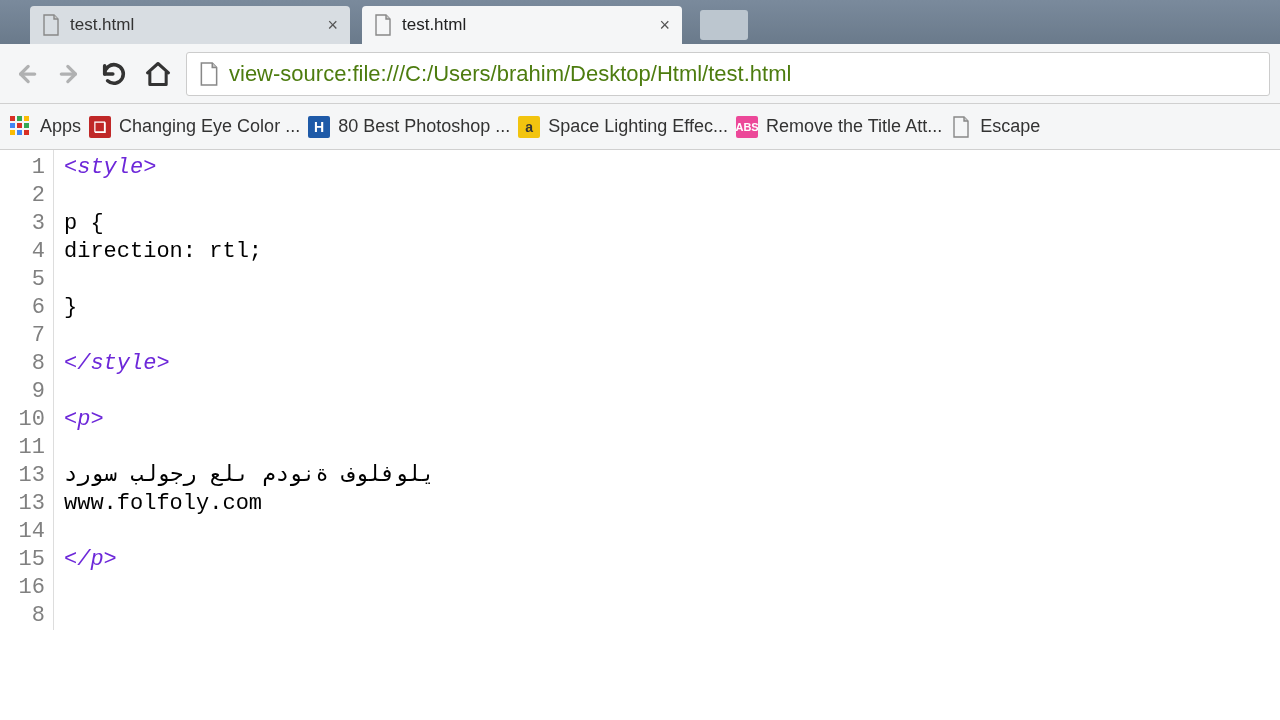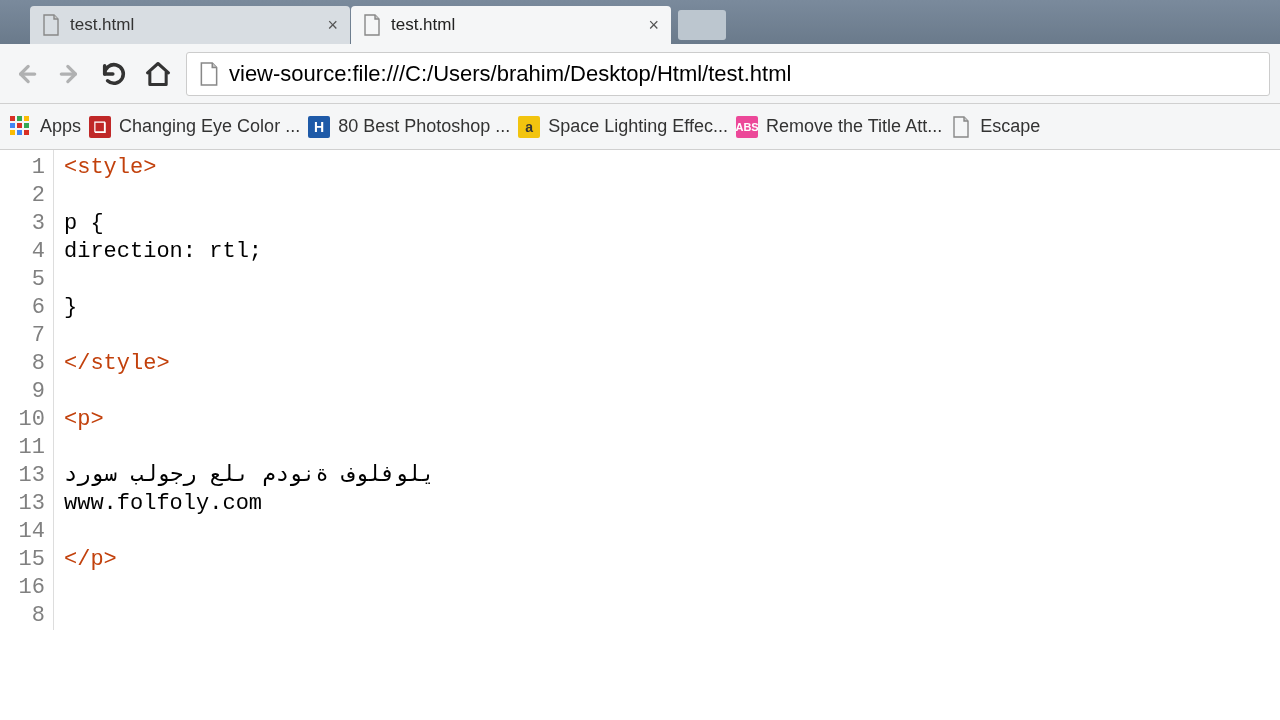--- a/index.html
+++ b/index.html
@@ -1,34 +1,34 @@
 <!DOCTYPE html>
 <html><head>
 <meta charset="utf-8">
 <style>
   * { box-sizing: border-box; margin: 0; padding: 0; }
   body { font-family: "Segoe UI", Tahoma, sans-serif; background: #fff; overflow: hidden; width: 1280px; height: 720px; }
 
   
   .tab-strip { display: flex; align-items: flex-end; height: 44px; background: linear-gradient(#7a8a9c, #6a7a8b); padding: 6px 10px 0 30px; }
-  .tab { display: flex; align-items: center; height: 38px; padding: 16px 12px; border-radius: 4px 4px 0 0; margin-right: 1px; position: relative; }
+  .tab { display: flex; align-items: center; height: 38px; padding: 16px 12px; border-radius: 4px 4px 0 0; margin-right: 12px; position: relative; }
   .tab.inactive { background: #d8dde2; color: #333; width: 320px; }
   .tab.active { background: #f5f6f7; color: #222; width: 320px; }
   .tab-newtab { width: 48px; height: 30px; background: #bcc6cf; border-radius: 3px; margin-left: 6px; align-self: center; }
   .tab .favicon { width: 18px; height: 22px; margin-right: 10px; }
   .tab-title { font-size: 17px; flex: 1; white-space: nowrap; overflow: hidden; text-overflow: ellipsis; }
   .tab-close { font-size: 18px; color: #555; margin-left: 8px; cursor: pointer; }
 
   
   .toolbar { display: flex; align-items: center; height: 60px; background: #f5f6f7; border-bottom: 1px solid #d0d0d0; padding: 0 10px; gap: 12px; }
   .nav-btn { width: 32px; height: 32px; display: flex; align-items: center; justify-content: center; color: #555; }
   .nav-btn.disabled { opacity: 0.35; }
   .addr-bar { flex: 1; display: flex; align-items: center; height: 44px; background: #fff; border: 1px solid #ccc; border-radius: 3px; padding: 0 12px; gap: 10px; }
   .addr-icon { width: 20px; height: 24px; }
-  .addr-text { font-size: 22px; color: #000000; white-space: nowrap; }
+  .addr-text { font-size: 22px; color: #4d7c0f; white-space: nowrap; }
 
   
   .bookmarks { display: flex; align-items: center; height: 46px; background: #f5f6f7; border-bottom: 1px solid #d0d0d0; padding: 0 10px; gap: 8px; }
   .bm { display: flex; align-items: center; gap: 8px; font-size: 18px; color: #333; white-space: nowrap; }
   .bm-icon { width: 22px; height: 22px; }
   .apps-grid { display: grid; grid-template-columns: repeat(3,5px); grid-template-rows: repeat(3,5px); gap: 2px; }
   .apps-grid span:nth-child(1){background:#d93025}
   .apps-grid span:nth-child(2){background:#34a853}
   .apps-grid span:nth-child(3){background:#fbbc04}
   .apps-grid span:nth-child(4){background:#4285f4}
@@ -38,21 +38,21 @@
   .apps-grid span:nth-child(8){background:#4285f4}
   .apps-grid span:nth-child(9){background:#d93025}
   .apps-grid span{width:5px;height:5px;}
 
   
   .src { display: flex; font-family: "Consolas", "Courier New", monospace; font-size: 22px; line-height: 28px; }
   .gutter { text-align: right; color: #808080; background: #fff; border-right: 1px solid #ddd; padding: 4px 8px 0 8px; user-select: none; width: 54px; }
   .gutter div { height: 28px; }
   .code { padding: 4px 0 0 10px; }
   .code div { height: 28px; white-space: pre; }
-  .tagc { color: #c2410c; }
+  .tagc { color: #6d28d9; font-style: italic; }
   .txtc { color: #000; }
 
   
   .doc-icon path { fill: none; stroke: #888; stroke-width: 1.4; }
   .doc-icon .fold { fill: #ccc; stroke: #888; }
 
   
   .sq { width:22px; height:22px; display:flex; align-items:center; justify-content:center; color:#fff; font-weight:bold; font-size:14px; border-radius:2px; }
 </style>
 </head>

